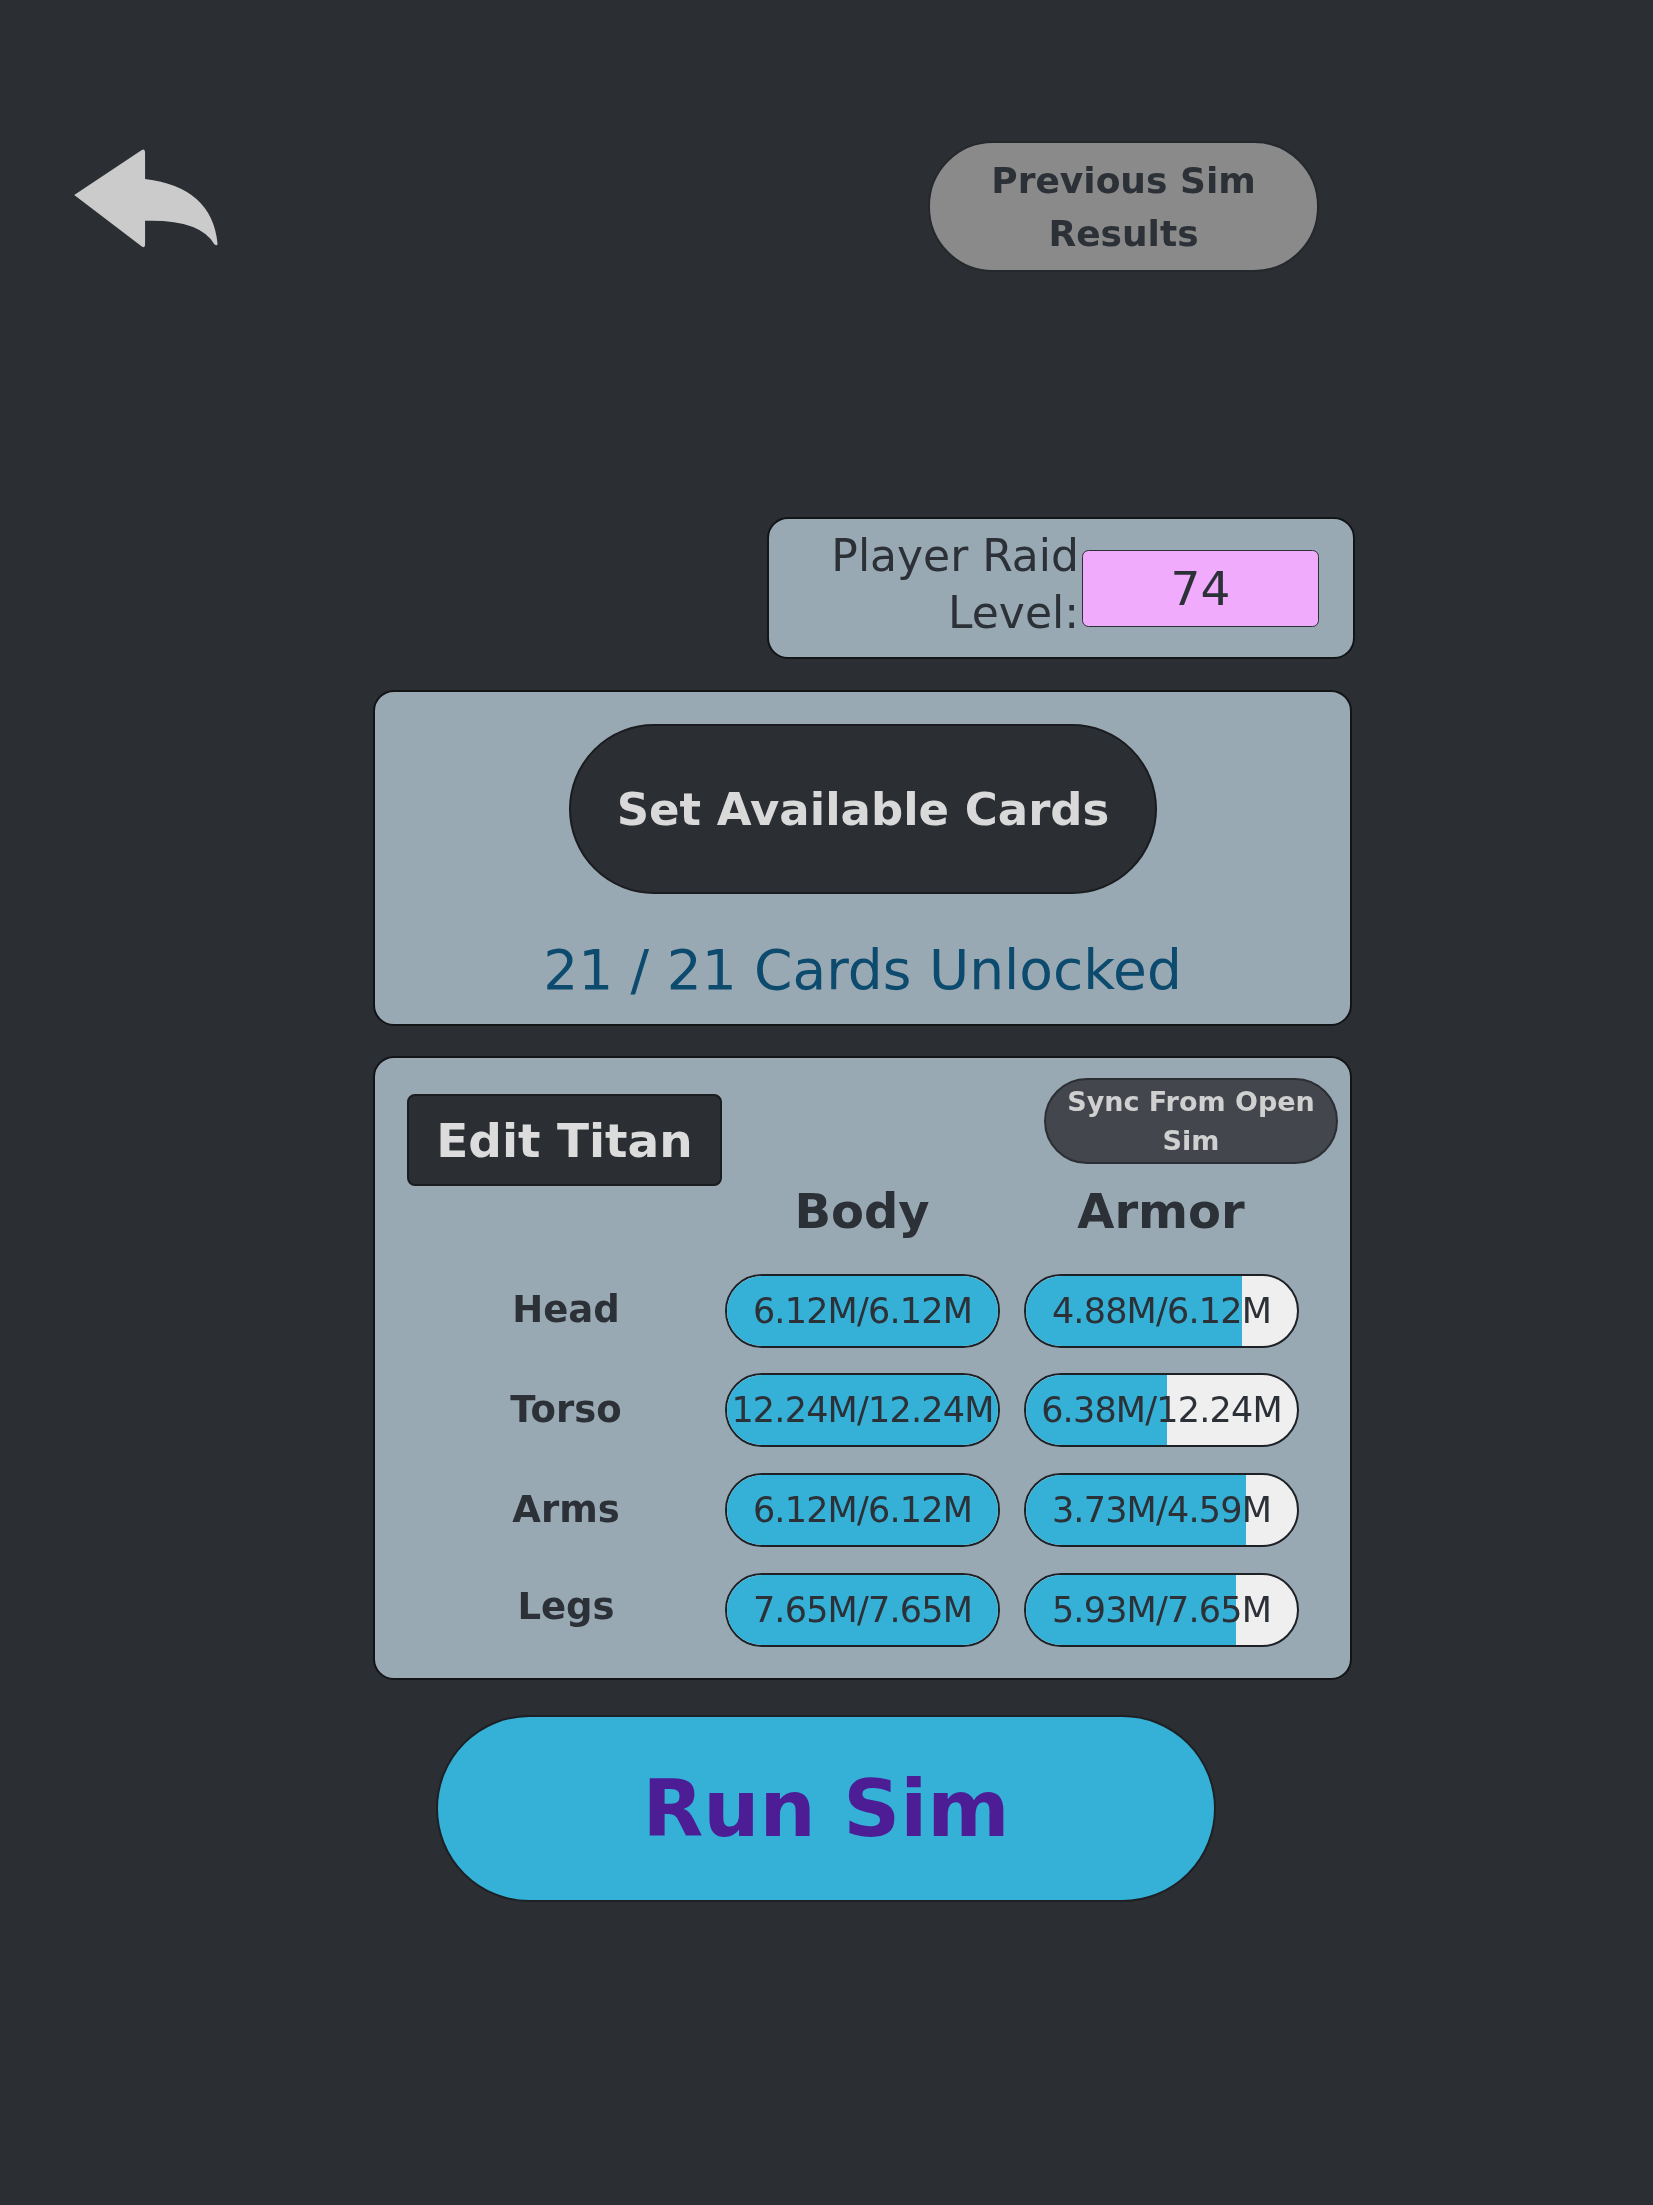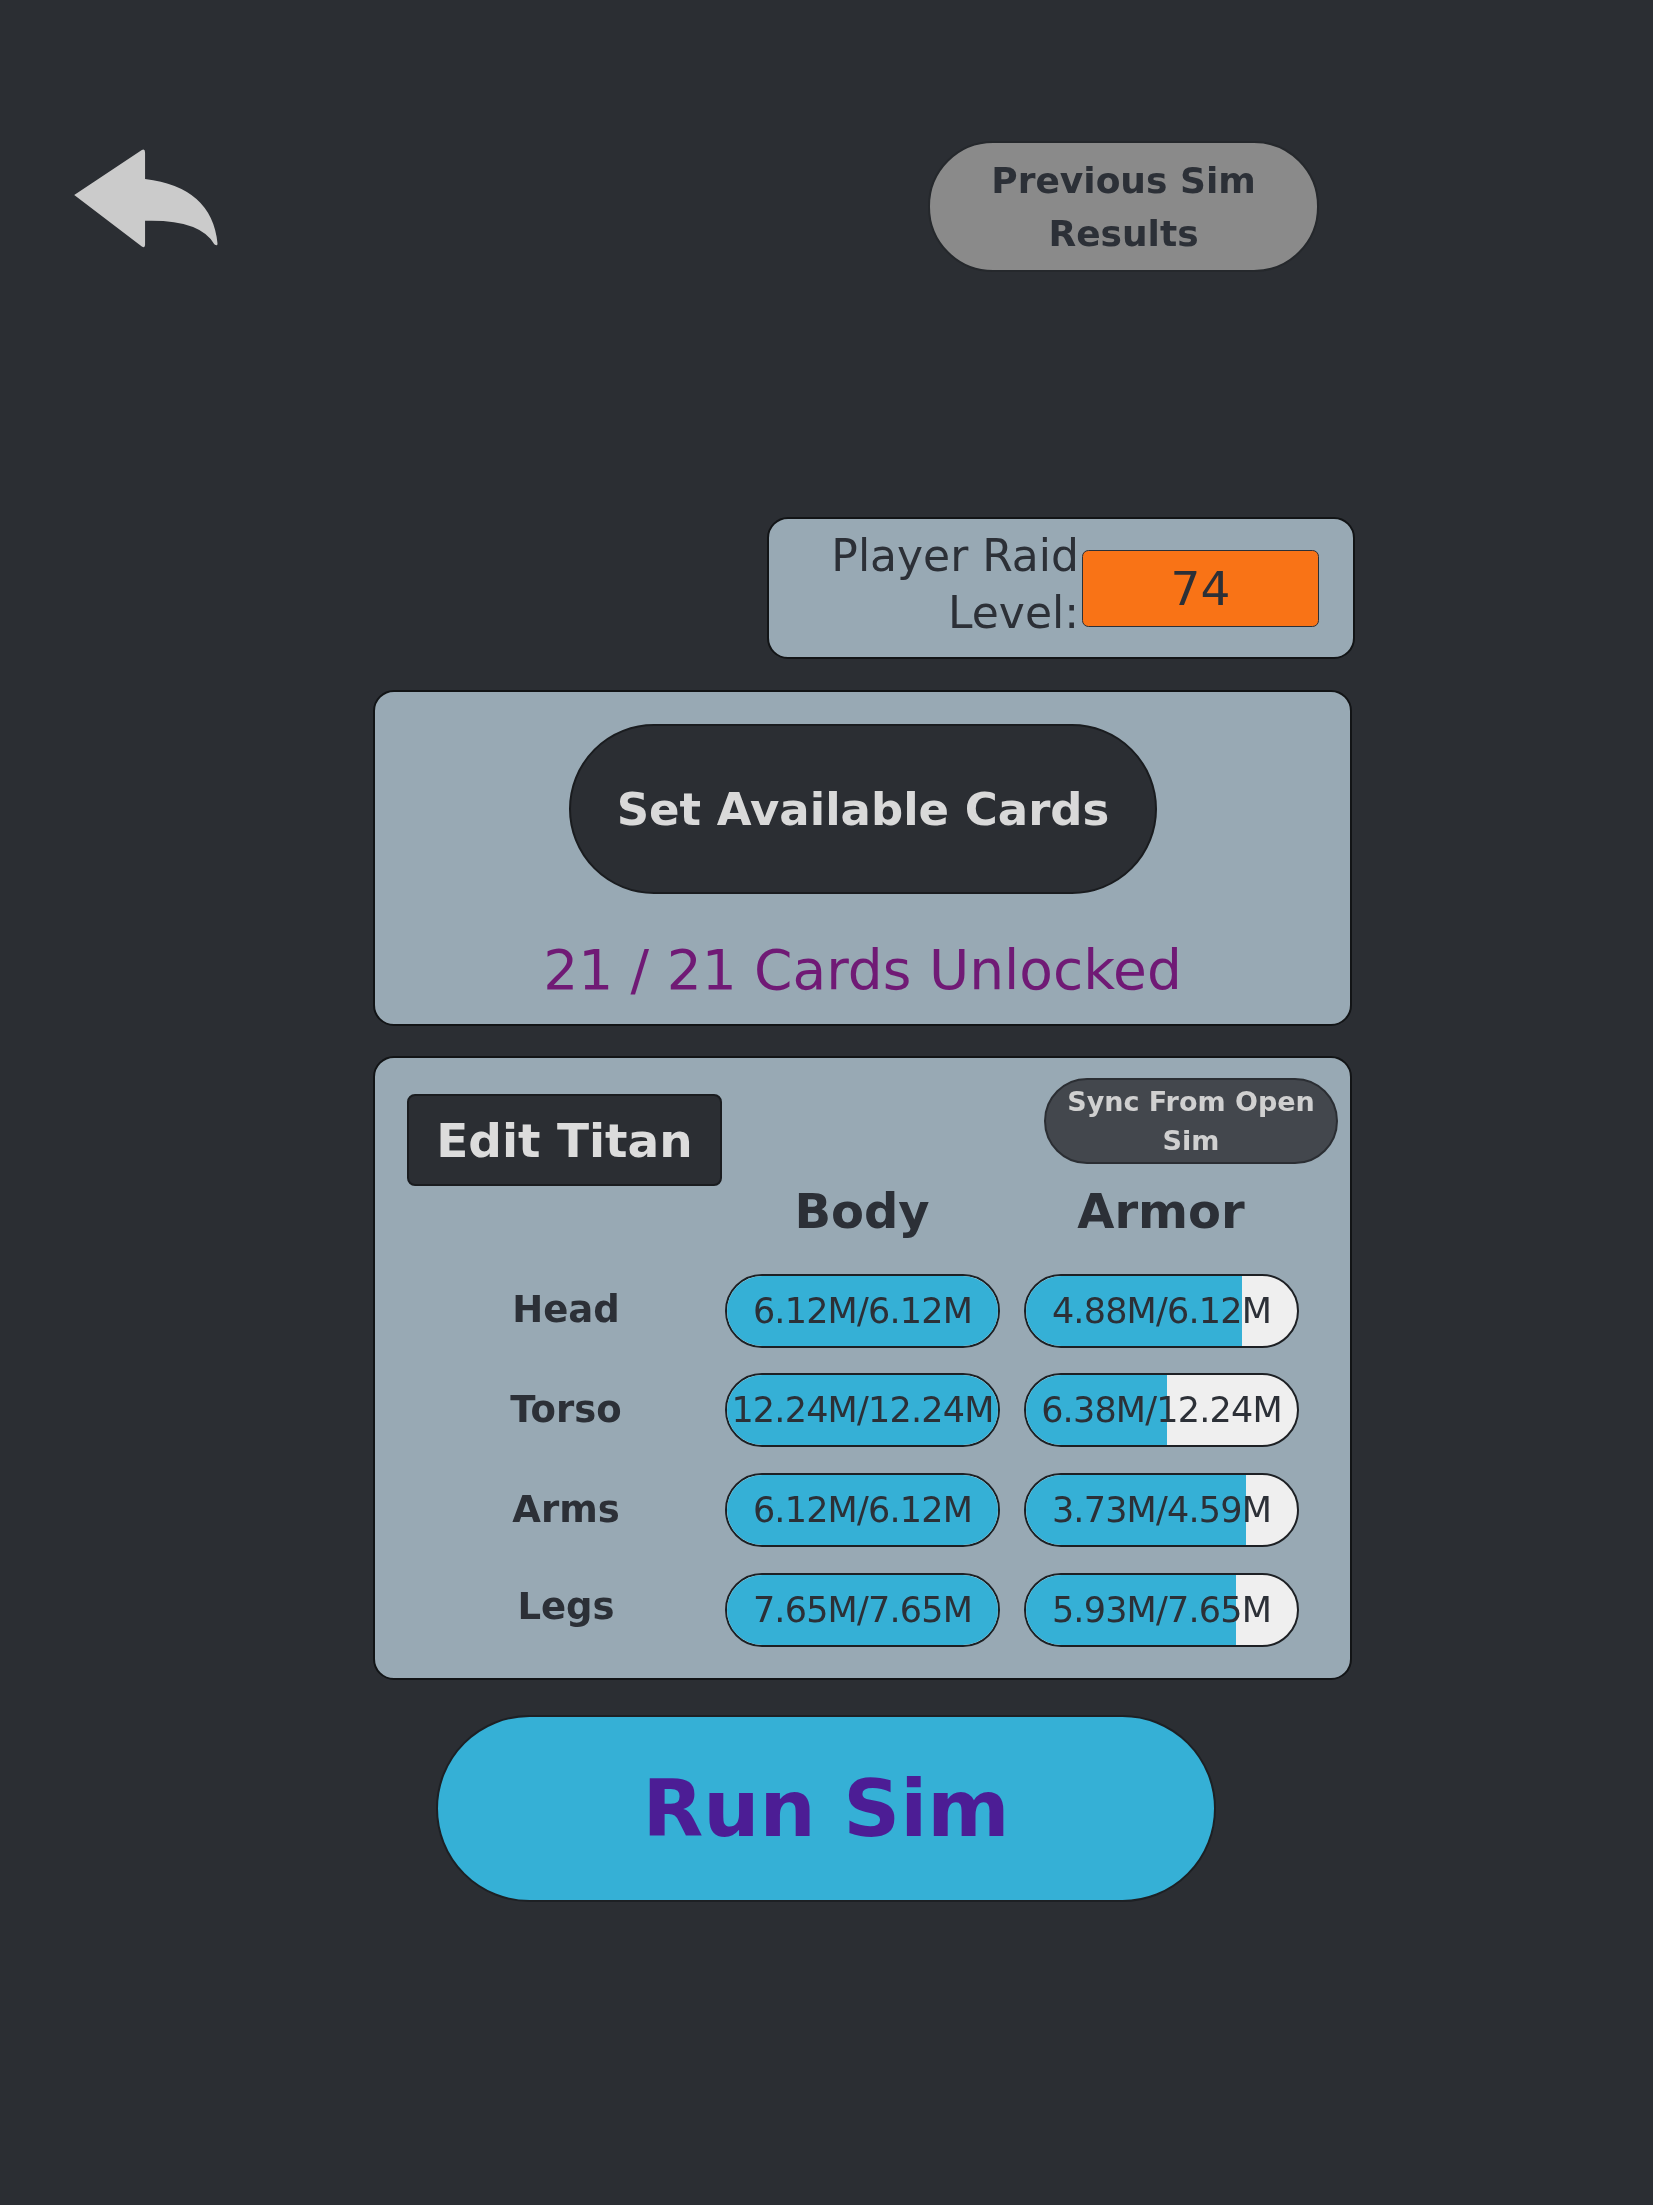--- a/index.html
+++ b/index.html
@@ -30,35 +30,35 @@
   .panel {
     background: #98a9b4; border: 2.4px solid #121416; border-radius: 21px; margin-left: 36px;
   }
   #raid-panel { left: 731px; top: 517px; width: 588px; height: 142px; }
   #raid-label {
     left: 32px; top: 8px; width: 278px; text-align: right;
     font-size: 44px; line-height: 57px; color: #2c3037;
   }
   #raid-input {
     left: 313px; top: 31px; width: 237px; height: 77px;
-    background: #f97316; border: 1.6px solid #2c3037; border-radius: 6.5px;
+    background: #f0abfc; border: 1.6px solid #2c3037; border-radius: 6.5px;
     font-family: "DejaVu Sans", sans-serif; font-size: 47px; text-align: center;
     color: #2c3037; outline: none; padding: 0;
   }
 
   #cards-panel { left: 337px; top: 690px; width: 979px; height: 336px; }
   #cards-btn {
     left: 194px; top: 32px; width: 588px; height: 170px;
     background: #2b2e33; border: 2.4px solid #1a1c1f; border-radius: 85px;
     display: flex; align-items: center; justify-content: center;
     color: #d9d9d9; font-weight: bold; font-size: 45px; cursor: pointer;
   }
   #cards-status {
     left: 0; top: 242px; width: 100%; text-align: center;
-    font-size: 55px; line-height: 73px; color: #701a75;
+    font-size: 55px; line-height: 73px; color: #0c4a6e;
   }
 
   #titan-panel { left: 337px; top: 1056px; width: 979px; height: 624px; }
   #edit-titan {
     left: 32px; top: 36px; width: 315px; height: 92px;
     background: #2b2e33; border: 2.4px solid #1a1c1f; border-radius: 8px;
     display: flex; align-items: center; justify-content: center;
     color: #dcdcdc; font-weight: bold; font-size: 47px; cursor: pointer;
   }
   #sync-btn {

